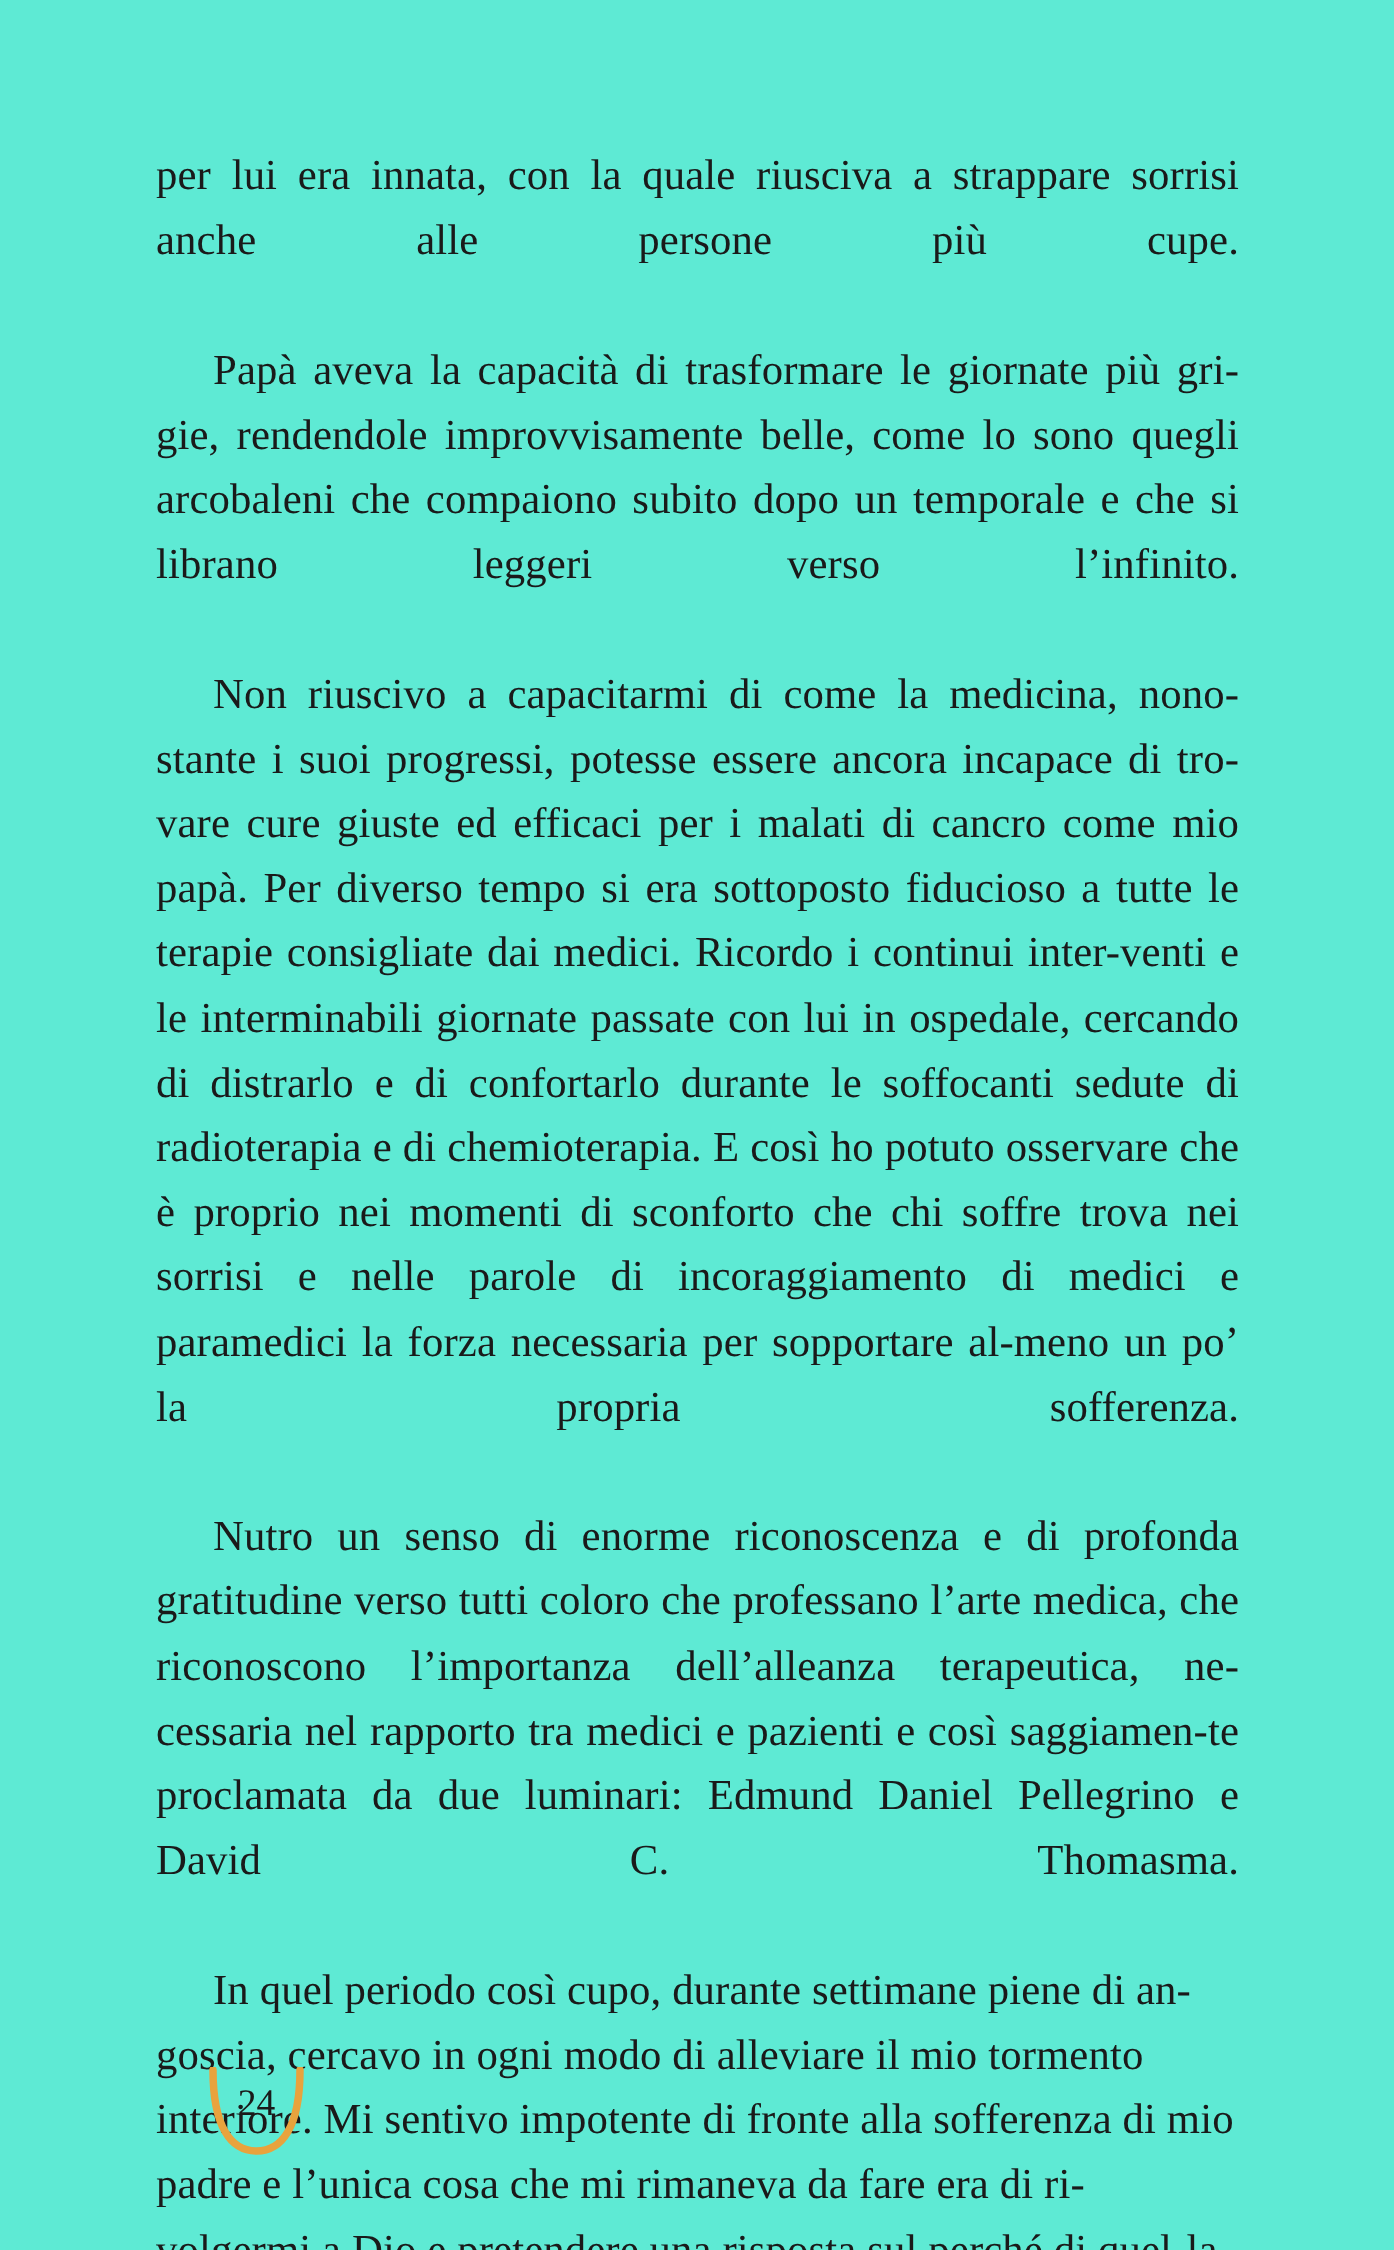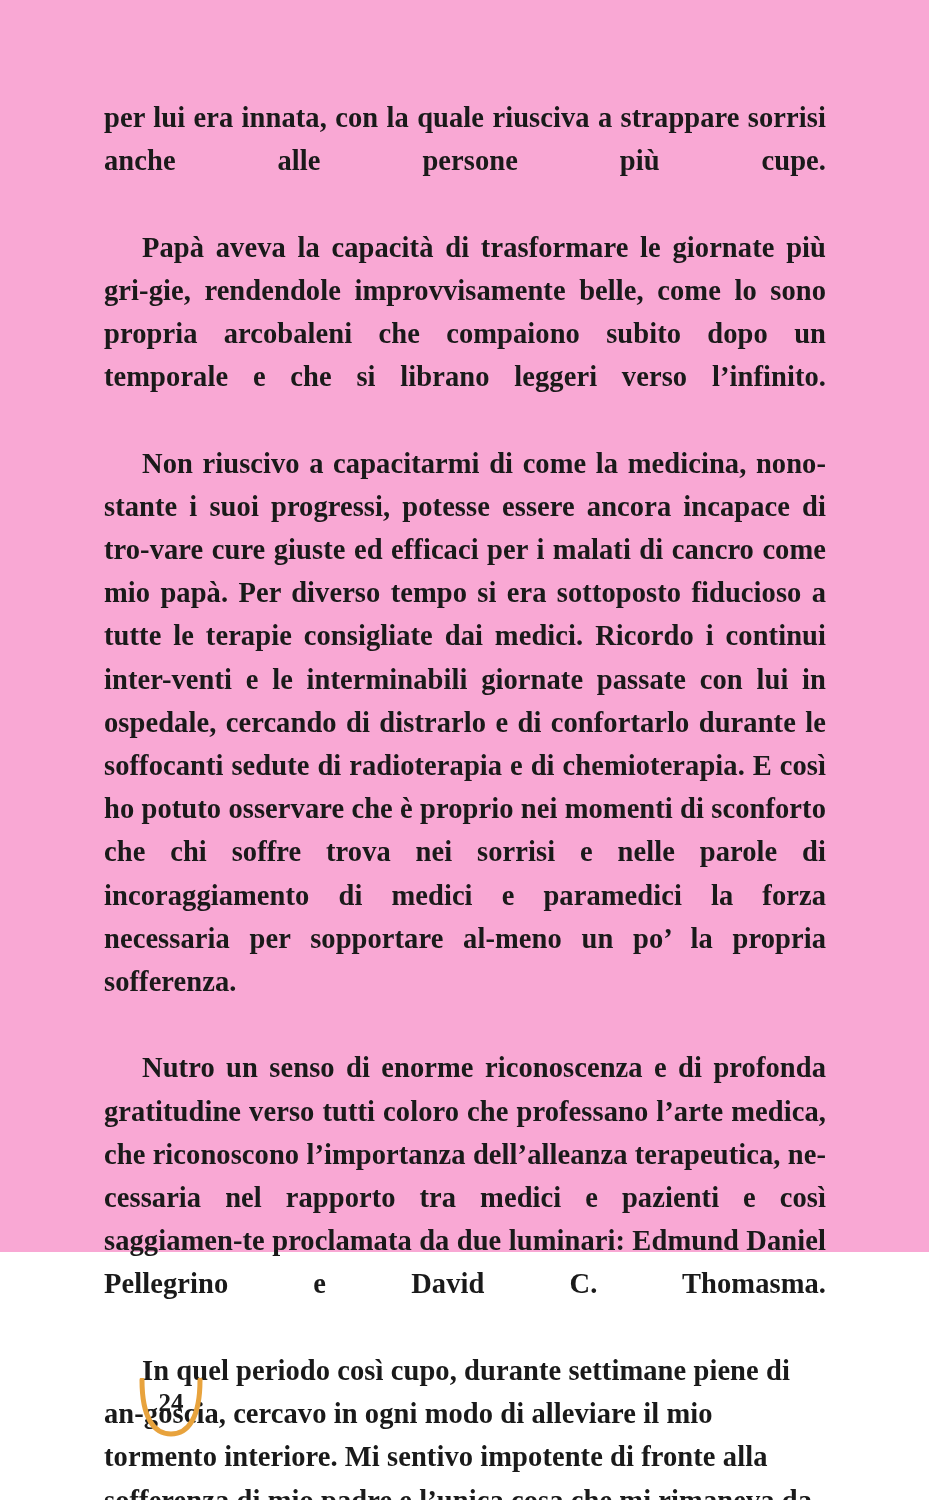--- a/index.html
+++ b/index.html
@@ -13,23 +13,22 @@
     position: relative;
     font-family: "Liberation Serif", serif;
     color: #1a1a1a;
     overflow: hidden;
   }
   .page {
     position: absolute;
     left: 0;
     top: 0;
     width: 929px;
-    height: 1252px;
-    background: #f9a8d4;
-    font-weight: bold;
+    height: 1500px;
+    background: #5eead4;
   }
   .text-block {
     position: absolute;
     left: 104px;
     top: 96px;
     width: 722px;
   }
   .para {
     font-size: 28.5px;
     line-height: 43.2px;
@@ -77,21 +76,21 @@
     font-family: "Liberation Serif", serif;
   }
 </style>
 </head>
 <body>
 
 <div class="page">
 
   <div class="text-block">
     <p class="para">per lui era innata, con la quale riusciva a strappare sorrisi anche alle persone più cupe.</p>
-    <p class="para indent">Papà aveva la capacità di trasformare le giornate più gri-gie, rendendole improvvisamente belle, come lo sono propria arcobaleni che compaiono subito dopo un temporale e che si librano leggeri verso l’infinito.</p>
+    <p class="para indent">Papà aveva la capacità di trasformare le giornate più gri-gie, rendendole improvvisamente belle, come lo sono quegli arcobaleni che compaiono subito dopo un temporale e che si librano leggeri verso l’infinito.</p>
     <p class="para indent">Non riuscivo a capacitarmi di come la medicina, nono-stante i suoi progressi, potesse essere ancora incapace di tro-vare cure giuste ed efficaci per i malati di cancro come mio papà. Per diverso tempo si era sottoposto fiducioso a tutte le terapie consigliate dai medici. Ricordo i continui inter-venti e le interminabili giornate passate con lui in ospedale, cercando di distrarlo e di confortarlo durante le soffocanti sedute di radioterapia e di chemioterapia. E così ho potuto osservare che è proprio nei momenti di sconforto che chi soffre trova nei sorrisi e nelle parole di incoraggiamento di medici e paramedici la forza necessaria per sopportare al-meno un po’ la propria sofferenza.</p>
     <p class="para indent">Nutro un senso di enorme riconoscenza e di profonda gratitudine verso tutti coloro che professano l’arte medica, che riconoscono l’importanza dell’alleanza terapeutica, ne-cessaria nel rapporto tra medici e pazienti e così saggiamen-te proclamata da due luminari: Edmund Daniel Pellegrino e David C. Thomasma.</p>
     <p class="para indent">In quel periodo così cupo, durante settimane piene di an-goscia, cercavo in ogni modo di alleviare il mio tormento interiore. Mi sentivo impotente di fronte alla sofferenza di mio padre e l’unica cosa che mi rimaneva da fare era di ri-volgermi a Dio e pretendere una risposta sul perché di quel-la esperienza e sull’utilità di quel dolore.</p>
   </div>
 
   <div class="folio">
     <span class="folio-arc">
       <svg width="66" height="62" viewBox="0 0 66 62" xmlns="http://www.w3.org/2000/svg">
         <path d="M4 2 C4 40, 16 56, 33 56 C50 56, 62 40, 62 2" fill="none" stroke="#E8A33D" stroke-width="5" stroke-linecap="round"></path>
       </svg>

